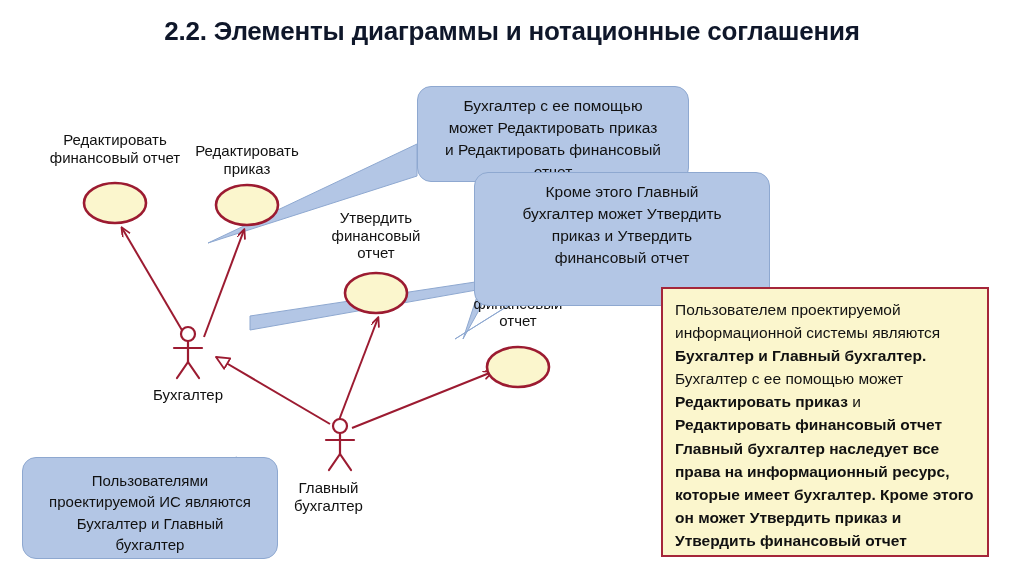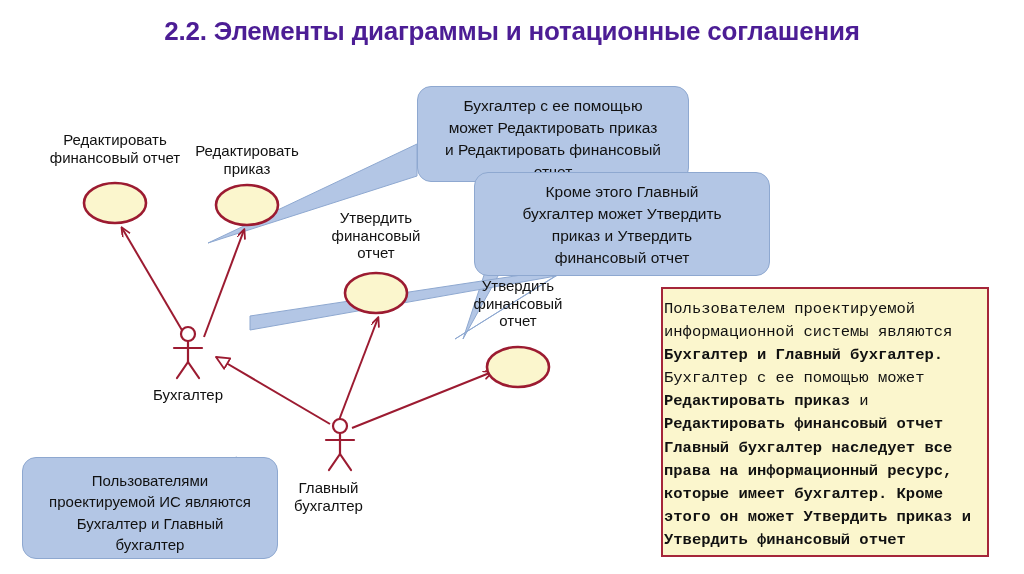--- a/index.html
+++ b/index.html
@@ -18,21 +18,21 @@
 
   
   #slide-title {
     position: absolute;
     left: 0;
     top: 16px;
     width: 1024px;
     text-align: center;
     font-size: 26px;
     font-weight: bold;
-    color: #4c1d95;
+    color: #0f172a;
     letter-spacing: -0.2px;
     white-space: nowrap;
   }
 
   
   #diagram-svg {
     position: absolute;
     left: 0;
     top: 0;
     width: 1024px;
@@ -66,41 +66,40 @@
     border: 1px solid #8ea8d0;
     border-radius: 14px;
     color: #111111;
     text-align: center;
     font-size: 15.5px;
     line-height: 1.42;
     padding: 8px 14px;
     white-space: pre-line;
   }
   #callout-1 { left: 417px; top: 86px;  width: 272px; height: 96px; }
-  #callout-2 { left: 474px; top: 172px; width: 296px; height: 104px; }
+  #callout-2 { left: 474px; top: 172px; width: 296px; height: 134px; }
   #callout-3 {
     left: 22px; top: 457px; width: 256px; height: 102px;
     font-size: 15px; padding: 12px 10px;
   }
 
   
   #note-box {
     position: absolute;
     left: 661px;
     top: 287px;
     width: 328px;
     height: 270px;
     box-sizing: border-box;
     background: #fbf6cd;
     border: 2px solid #a5263a;
-    padding: 9px 12px 8px 1px;
+    padding: 9px 12px 8px 12px;
     font-size: 15.5px;
     line-height: 1.49;
     color: #111111;
-    font-family: Liberation Mono, monospace;
   }
   #note-box .b { font-weight: bold; }
 </style>
 </head>
 <body>
 
 <div id="slide">
 
   <div id="slide-title">2.2. Элементы диаграммы и нотационные соглашения</div>
 

